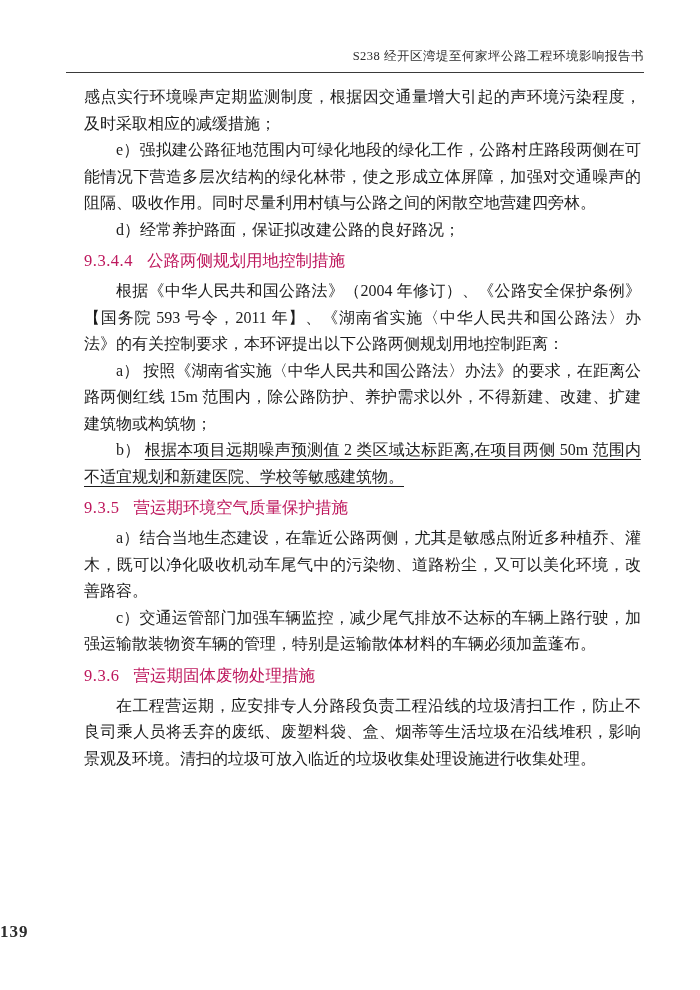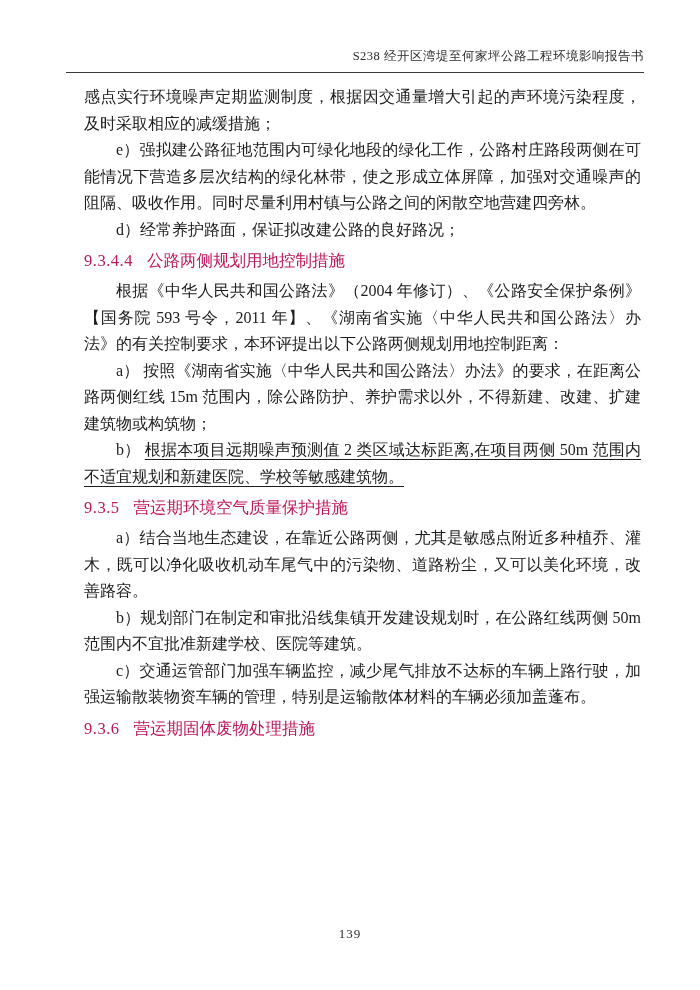--- a/index.html
+++ b/index.html
@@ -79,24 +79,24 @@
     text-decoration: underline;
     text-underline-offset: 4px;
     text-decoration-thickness: 1px;
   }
   
   .doc-footer {
     position: absolute;
     left: 0;
     right: 0;
     bottom: 48px;
-    text-align: center;
-    font-size: 13px;
+    font-size: 17px;
     color: #2d2d2d;
     letter-spacing: 1px;
+    font-weight: bold;
   }
 </style>
 </head>
 <body>
 
 <div class="doc-page">
 
   <div class="doc-header">
     <span class="header-title">S238 经开区湾堤至何家坪公路工程环境影响报告书</span>
   </div>
@@ -115,27 +115,27 @@
     <p class="para">根据《中华人民共和国公路法》（2004 年修订）、《公路安全保护条例》【国务院 593 号令，2011 年】、《湖南省实施〈中华人民共和国公路法〉办法》的有关控制要求，本环评提出以下公路两侧规划用地控制距离：</p>
 
     <p class="para">a） 按照《湖南省实施〈中华人民共和国公路法〉办法》的要求，在距离公路两侧红线 15m 范围内，除公路防护、养护需求以外，不得新建、改建、扩建建筑物或构筑物；</p>
 
     <p class="para"><span>b） </span><span class="u">根据本项目远期噪声预测值 2 类区域达标距离,在项目两侧 50m 范围内不适宜规划和新建医院、学校等敏感建筑物。</span></p>
 
     <h3 class="section-heading"><span class="heading-num">9.3.5</span><span class="heading-title">营运期环境空气质量保护措施</span></h3>
 
     <p class="para">a）结合当地生态建设，在靠近公路两侧，尤其是敏感点附近多种植乔、灌木，既可以净化吸收机动车尾气中的污染物、道路粉尘，又可以美化环境，改善路容。</p>
 
-    <p class="para">b）规划部门在制定和审批沿线集镇开发建设规划时，在公路红线两侧 50m 范围内不宜批准新建学校、医院等建筑。</p>
 
     <p class="para">c）交通运管部门加强车辆监控，减少尾气排放不达标的车辆上路行驶，加强运输散装物资车辆的管理，特别是运输散体材料的车辆必须加盖蓬布。</p>
 
 
     <h3 class="section-heading"><span class="heading-num">9.3.6</span><span class="heading-title">营运期固体废物处理措施</span></h3>
 
+    <p class="para">在工程营运期，应安排专人分路段负责工程沿线的垃圾清扫工作，防止不良司乘人员将丢弃的废纸、废塑料袋、盒、烟蒂等生活垃圾在沿线堆积，影响景观及环境。清扫的垃圾可放入临近的垃圾收集处理设施进行收集处理。</p>
 
   </div>
 
   <div class="doc-footer">
     <span>139</span>
   </div>
 
 </div>
 
 </body></html>

